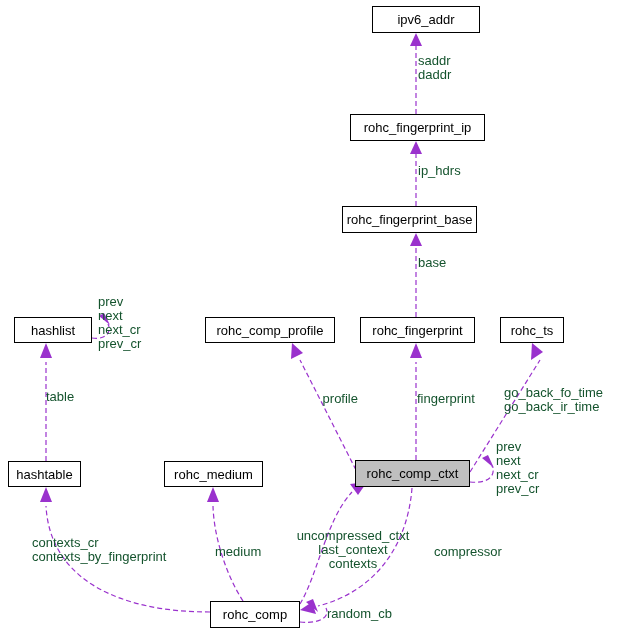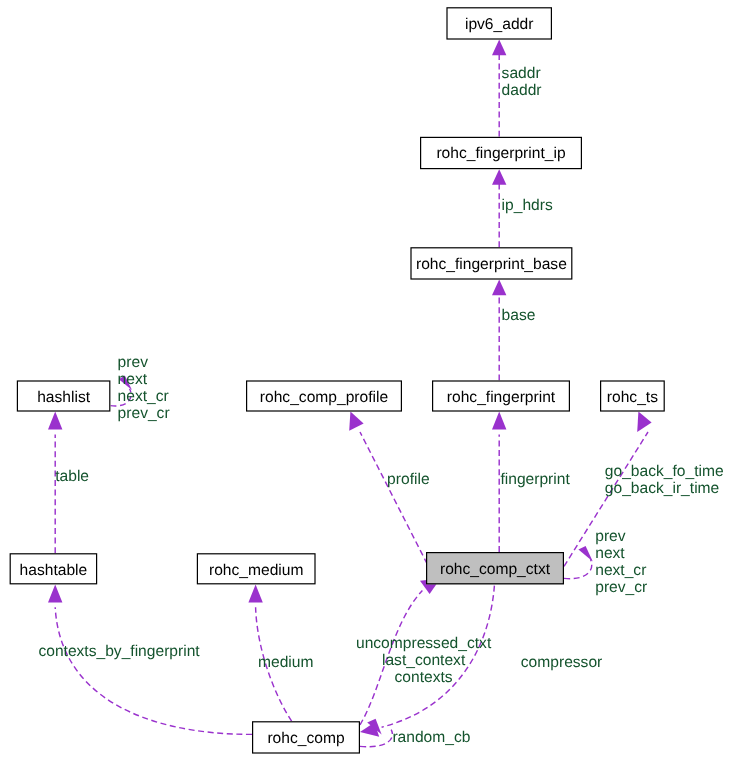--- a/index.html
+++ b/index.html
@@ -105,21 +105,21 @@
     <path class="edge-path" d="M 300,604 C 318,574 326,520 352,492"></path>
     <polygon class="arrow-head" points="367,482 350,484 358,495"></polygon>
 
     <path class="edge-path" d="M 412,488 C 408,540 380,590 318,606"></path>
     <polygon class="arrow-head" points="300,610 316,614 312,602"></polygon>
 
     <path class="edge-path" d="M 300,622 C 322,624 330,616 326,608"></path>
     <polygon class="arrow-head" points="306,602 318,612 313,599"></polygon>
   </svg>
 
-  <div class="node" style="left:372px; top:6px; width:88px; height:27px;">
+  <div class="node" style="left:372px; top:6px; width:108px; height:27px;">
     <span>ipv6_addr</span>
   </div>
 
   <div class="node" style="left:350px; top:114px; width:135px; height:27px;">
     <span>rohc_fingerprint_ip</span>
   </div>
 
   <div class="node" style="left:342px; top:206px; width:135px; height:27px;">
     <span>rohc_fingerprint_base</span>
   </div>
@@ -129,21 +129,21 @@
   </div>
 
   <div class="node" style="left:205px; top:317px; width:130px; height:26px;">
     <span>rohc_comp_profile</span>
   </div>
 
   <div class="node" style="left:360px; top:317px; width:115px; height:26px;">
     <span>rohc_fingerprint</span>
   </div>
 
-  <div class="node" style="left:500px; top:317px; width:54px; height:26px;">
+  <div class="node" style="left:500px; top:317px; width:64px; height:26px;">
     <span>rohc_ts</span>
   </div>
 
   <div class="node" style="left:8px; top:461px; width:73px; height:26px;">
     <span>hashtable</span>
   </div>
 
   <div class="node" style="left:164px; top:461px; width:99px; height:26px;">
     <span>rohc_medium</span>
   </div>
@@ -194,20 +194,21 @@
     </div>
 
   <div class="edge-label left" style="left:496px; top:440px;">
       <div>prev</div>
       <div>next</div>
       <div>next_cr</div>
       <div>prev_cr</div>
     </div>
 
   <div class="edge-label left" style="left:32px; top:536px;">
+      <div>contexts_cr</div>
       <div>contexts_by_fingerprint</div>
     </div>
 
   <div class="edge-label left" style="left:215px; top:545px;">
       <div>medium</div>
     </div>
 
   <div class="edge-label center" style="left:288px; top:529px; width:130px;">
       <div>uncompressed_ctxt</div>
       <div>last_context</div>

